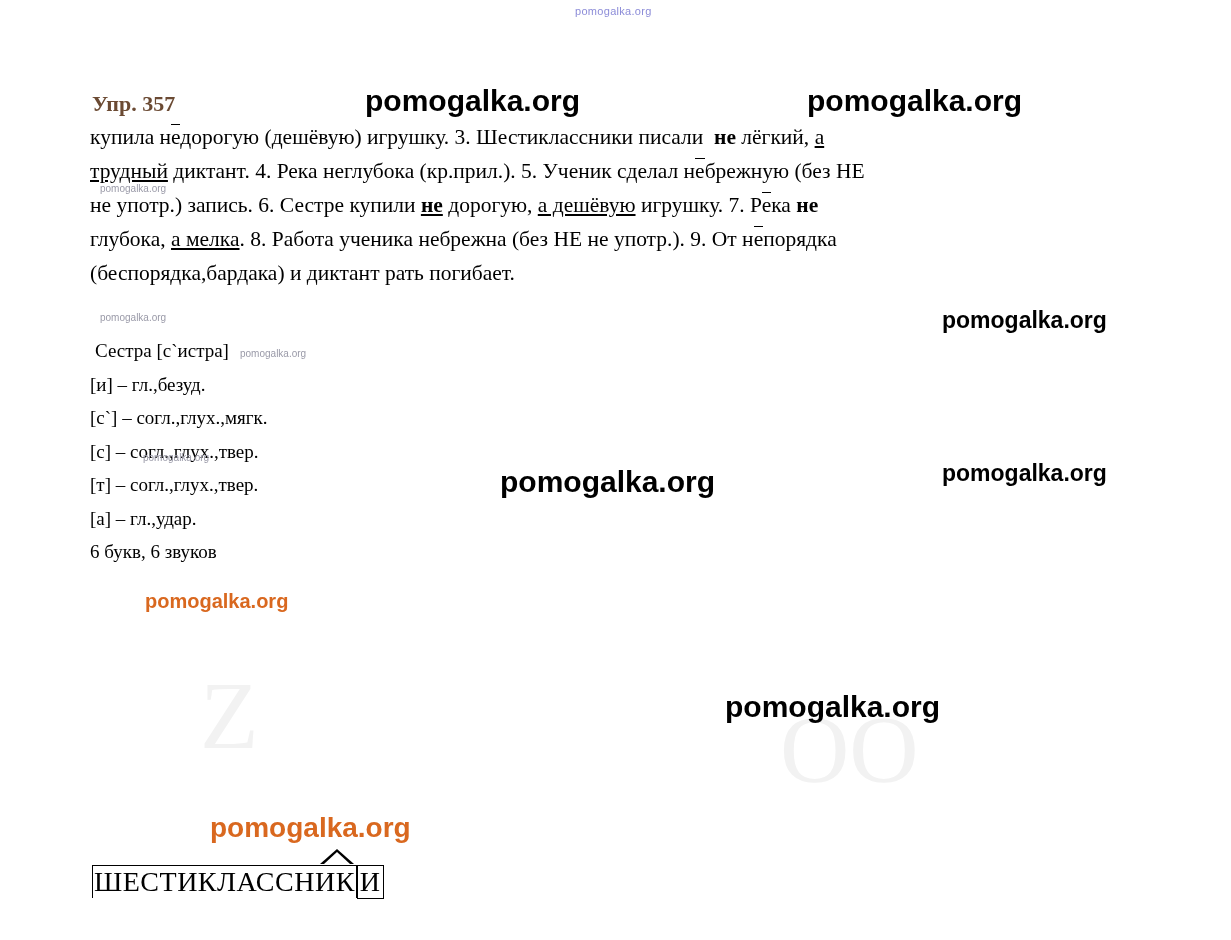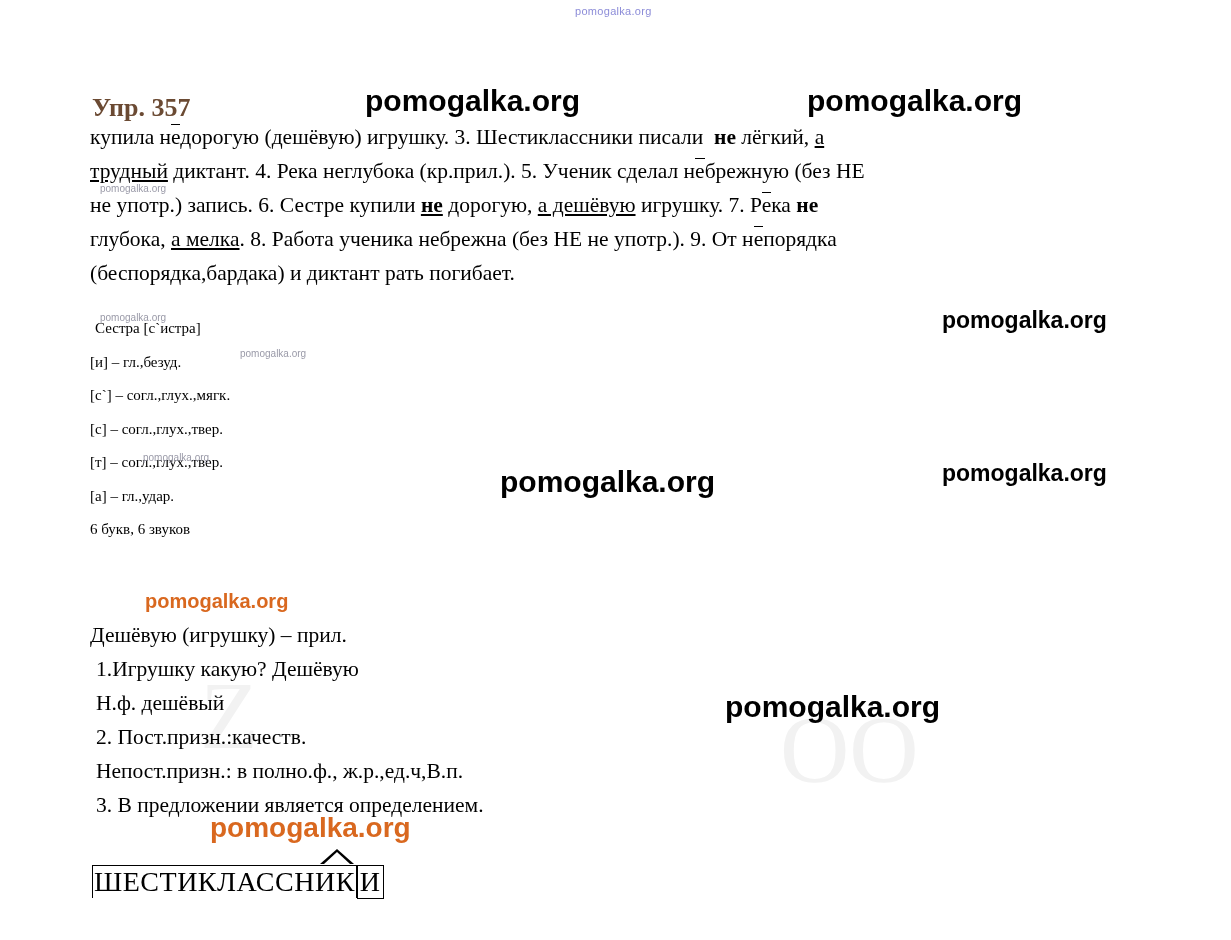--- a/index.html
+++ b/index.html
@@ -28,21 +28,21 @@
     font-family: "Liberation Sans", sans-serif;
     font-size: 11px;
     color: #8c8cd8;
     letter-spacing: 0.3px;
   }
   
   .ex-title {
     position: absolute;
     left: 92px;
     top: 76px;
-    font-size: 26px;
+    font-size: 22px;
     color: #6b4a33;
     font-family: "Liberation Serif", serif;
   }
   
   .body-text {
     position: absolute;
     left: 90px;
     top: 120px;
     width: 1100px;
     font-size: 21.5px;
@@ -53,22 +53,22 @@
   .b { font-weight: bold; text-align: right; }
   
   .ovl {
     border-top: 1.6px solid #000;
     padding-top: 0px;
   }
   
   .phon {
     position: absolute;
     left: 90px;
-    top: 312px;
-    font-size: 15px;
+    top: 334px;
+    font-size: 19px;
     line-height: 33.5px;
   }
   .phon .row { white-space: nowrap; }
   .phon .first { padding-left: 5px; }
   
   .adj {
     position: absolute;
     left: 90px;
     top: 618px;
     font-size: 21.5px;
@@ -181,28 +181,20 @@
   <div class="phon">
     <div class="row first">Сестра [с`истра]</div>
     <div class="row">[и] – гл.,безуд.</div>
     <div class="row">[с`] – согл.,глух.,мягк.</div>
     <div class="row">[с] – согл.,глух.,твер.</div>
     <div class="row">[т] – согл.,глух.,твер.</div>
     <div class="row">[а] – гл.,удар.</div>
     <div class="row">6 букв, 6 звуков</div>
   </div>
 
-  <div class="adj">
-    <div class="row">Дешёвую (игрушку) – прил.</div>
-    <div class="row ind">1.Игрушку какую? Дешёвую</div>
-    <div class="row ind">Н.ф. дешёвый</div>
-    <div class="row ind">2. Пост.призн.:качеств.</div>
-    <div class="row ind">Непост.призн.:  в полно.ф., ж.р.,ед.ч,В.п.</div>
-    <div class="row ind">3. В предложении является определением.</div>
-  </div>
 
   <div class="morph">
     <span class="word">
       <span class="root">ШЕСТИКЛАССНИК</span><span class="ending">И</span>
       <span class="suffix-roof"></span>
     </span>
   </div>
 
   <div class="wm wm-dark" style="left:365px; top:84px; font-size:30px;">pomogalka.org</div>
   <div class="wm wm-dark" style="left:807px; top:84px; font-size:30px;">pomogalka.org</div>

